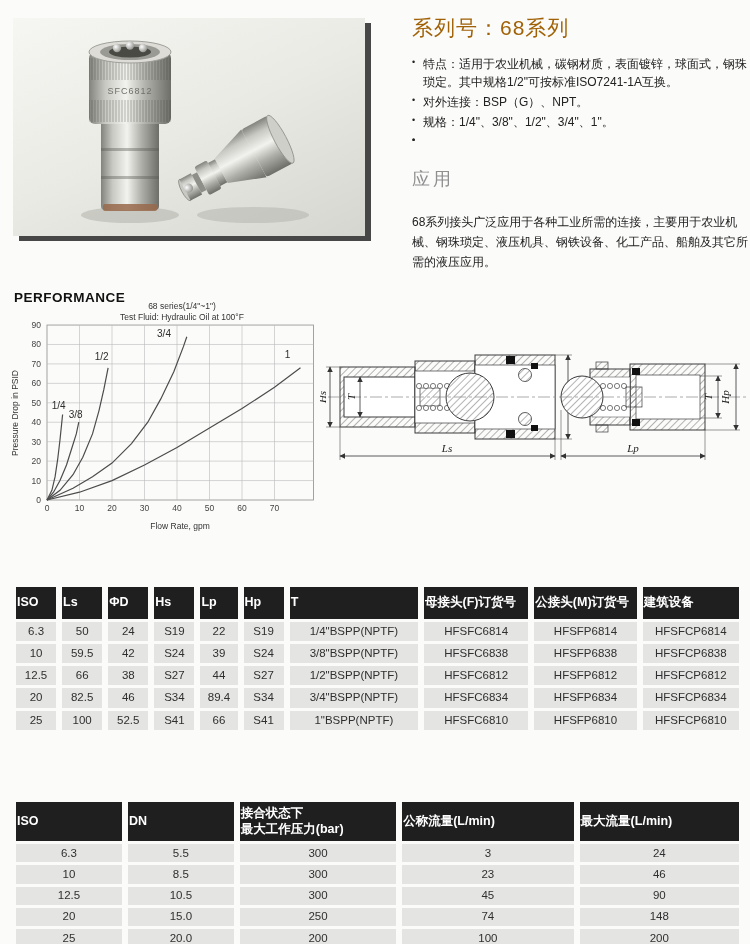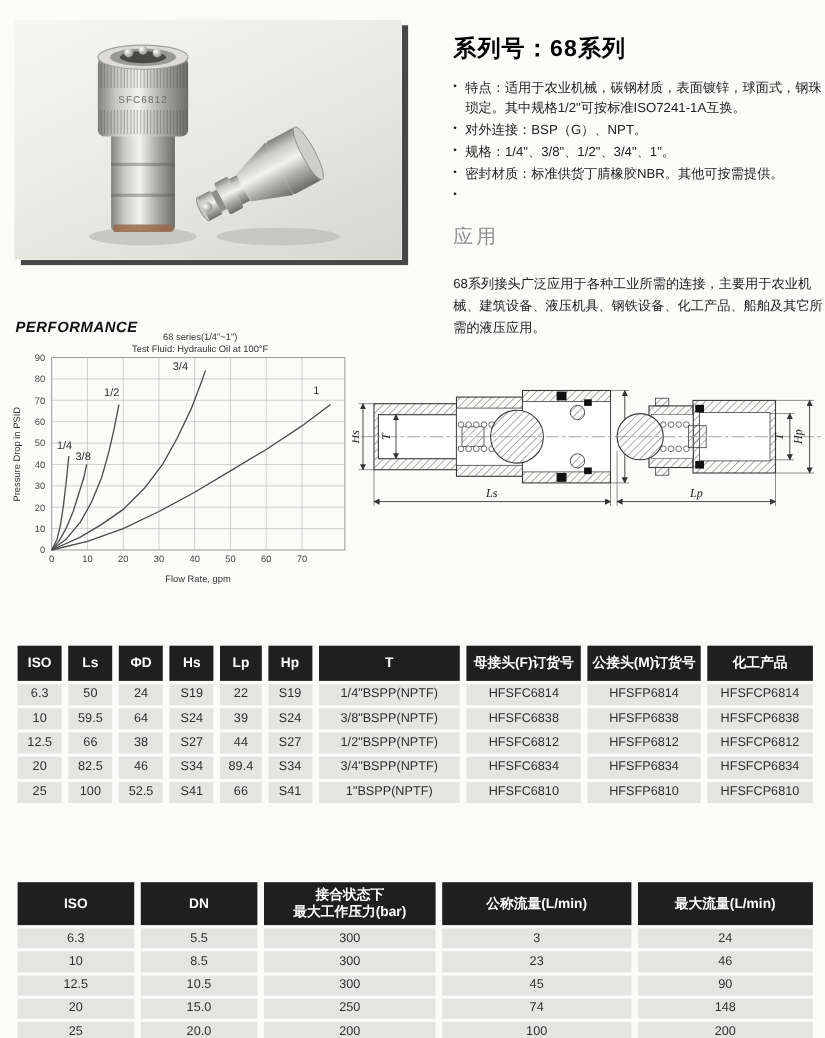--- a/index.html
+++ b/index.html
@@ -16,48 +16,48 @@
   .abs{position:absolute;}
 
   
   #photo{left:13px;top:18px;width:352px;height:218px;
     background:linear-gradient(155deg,#f6f6f2 0%,#eaeae5 50%,#d6d6d0 100%);
     box-shadow:6px 5px 0 0 #474747;}
   #photo svg{display:block;}
 
   
   #intro{left:412px;top:14px;width:338px;}
-  .ititle{font-size:21px;font-weight:bold;letter-spacing:1px;color:#000000;margin-bottom:13px;margin-top:16px;}
+  .ititle{font-size:21px;font-weight:normal;letter-spacing:1px;color:#a16207;margin-bottom:13px;}
   ul.features{list-style:none;margin:0;padding:0;font-size:12px;line-height:1.5;color:#222;}
   ul.features li{position:relative;padding-left:11px;margin-bottom:2px;}
   ul.features .bdot{position:absolute;left:0;top:1px;font-size:9px;color:#222;}
   .appt{margin-top:36px;font-size:18px;letter-spacing:3px;color:var(--muted);}
   .appx{margin-top:22px;font-size:12px;line-height:1.65;color:#222;}
 
   
-  #perf{left:14px;top:290px;font-size:13.5px;font-weight:bold;letter-spacing:.5px;color:#111;font-style:italic;}
+  #perf{left:14px;top:290px;font-size:13.5px;font-weight:bold;letter-spacing:.5px;color:#111;}
   #chart{left:10px;top:298px;}
   #chart text{font-family:"Liberation Sans","DejaVu Sans",sans-serif;}
   .ct{font-size:8.5px;fill:#333;}
   .tick{font-size:8.5px;fill:#444;}
   .curvelab{font-size:10px;fill:#2e2e2e;}
 
   
   #draw{left:320px;top:332px;}
   .dim{font:italic 11px "Liberation Serif","DejaVu Serif",serif;fill:#222;}
   .dimline{stroke:#333;stroke-width:.8;}
   .extline{stroke:#555;stroke-width:.6;}
   .outline{stroke:#3a3a3a;stroke-width:1;}
 
   
   .twrap{left:10px;width:735px;}
   #t1wrap{top:584px;} #t2wrap{top:799px;}
   table{width:735px;border-collapse:separate;border-spacing:6px 3px;table-layout:fixed;}
   th{background:var(--th-bg);color:#fff;font-size:12.5px;font-weight:bold;
-     text-align:center;padding:8px 1px;white-space:pre-line;line-height:1.25;vertical-align:middle;}
+     text-align:left;padding:8px 1px;white-space:pre-line;line-height:1.25;vertical-align:middle;}
   td{background:var(--cell-bg);color:#2f2f2f;font-size:11.5px;line-height:1.15;
      text-align:center;padding:3px 1px;vertical-align:middle;}
   #t2 th{padding:4px 1px;}
   #t2 td{padding:2.5px 1px;font-size:11.5px;}
 </style>
 </head>
 <body>
 
 <div id="photo" class="abs">
   <svg width="352" height="218" viewBox="0 0 352 218">
@@ -120,25 +120,25 @@
     </g>
   </svg>
 </div>
 
 <div id="intro" class="abs">
   <div class="ititle">系列号：68系列</div>
   <ul class="features">
       <li><span class="bdot">•</span><span>特点：适用于农业机械，碳钢材质，表面镀锌，球面式，钢珠琐定。其中规格1/2"可按标准ISO7241-1A互换。</span></li>
       <li><span class="bdot">•</span><span>对外连接：BSP（G）、NPT。</span></li>
       <li><span class="bdot">•</span><span>规格：1/4"、3/8"、1/2"、3/4"、1"。</span></li>
-      <li><span class="bdot">•</span><span>密封材质：标准供货丁腈橡胶NBR。其他可按需提供。</span></li>
+      <li><span class="bdot">•</span></li>
       <li><span class="bdot">•</span></li>
     </ul>
   <div class="appt">应用</div>
-  <div class="appx">68系列接头广泛应用于各种工业所需的连接，主要用于农业机械、建筑设备、液压机具、钢铁设备、化工产品、船舶及其它所需的液压应用。</div>
+  <div class="appx">68系列接头广泛应用于各种工业所需的连接，主要用于农业机械、钢珠琐定、液压机具、钢铁设备、化工产品、船舶及其它所需的液压应用。</div>
 </div>
 
 <div id="perf" class="abs">PERFORMANCE</div>
 <svg id="chart" class="abs" width="312" height="250" viewBox="0 0 312 250">
   <g id="g-grid">
       <rect x="37" y="27.039999999999992" width="266.5" height="174.96" fill="none" stroke="#999" stroke-width="0.9"></rect>
       <line x1="69.5" y1="202" x2="69.5" y2="27.039999999999992" stroke="#bbb" stroke-width="0.6"></line>
       <line x1="102" y1="202" x2="102" y2="27.039999999999992" stroke="#bbb" stroke-width="0.6"></line>
       <line x1="134.5" y1="202" x2="134.5" y2="27.039999999999992" stroke="#bbb" stroke-width="0.6"></line>
       <line x1="167" y1="202" x2="167" y2="27.039999999999992" stroke="#bbb" stroke-width="0.6"></line>
@@ -313,40 +313,40 @@
         <tr>
           <th>ISO</th>
           <th>Ls</th>
           <th>ΦD</th>
           <th>Hs</th>
           <th>Lp</th>
           <th>Hp</th>
           <th>T</th>
           <th>母接头(F)订货号</th>
           <th>公接头(M)订货号</th>
-          <th>化工产品</th>
+          <th>建筑设备</th>
         </tr>
       </thead>
     <tbody>
         <tr>
           <td>6.3</td>
           <td>50</td>
           <td>24</td>
           <td>S19</td>
           <td>22</td>
           <td>S19</td>
           <td>1/4"BSPP(NPTF)</td>
           <td>HFSFC6814</td>
           <td>HFSFP6814</td>
           <td>HFSFCP6814</td>
         </tr>
         <tr>
           <td>10</td>
           <td>59.5</td>
-          <td>64</td>
+          <td>42</td>
           <td>S24</td>
           <td>39</td>
           <td>S24</td>
           <td>3/8"BSPP(NPTF)</td>
           <td>HFSFC6838</td>
           <td>HFSFP6838</td>
           <td>HFSFCP6838</td>
         </tr>
         <tr>
           <td>12.5</td>

